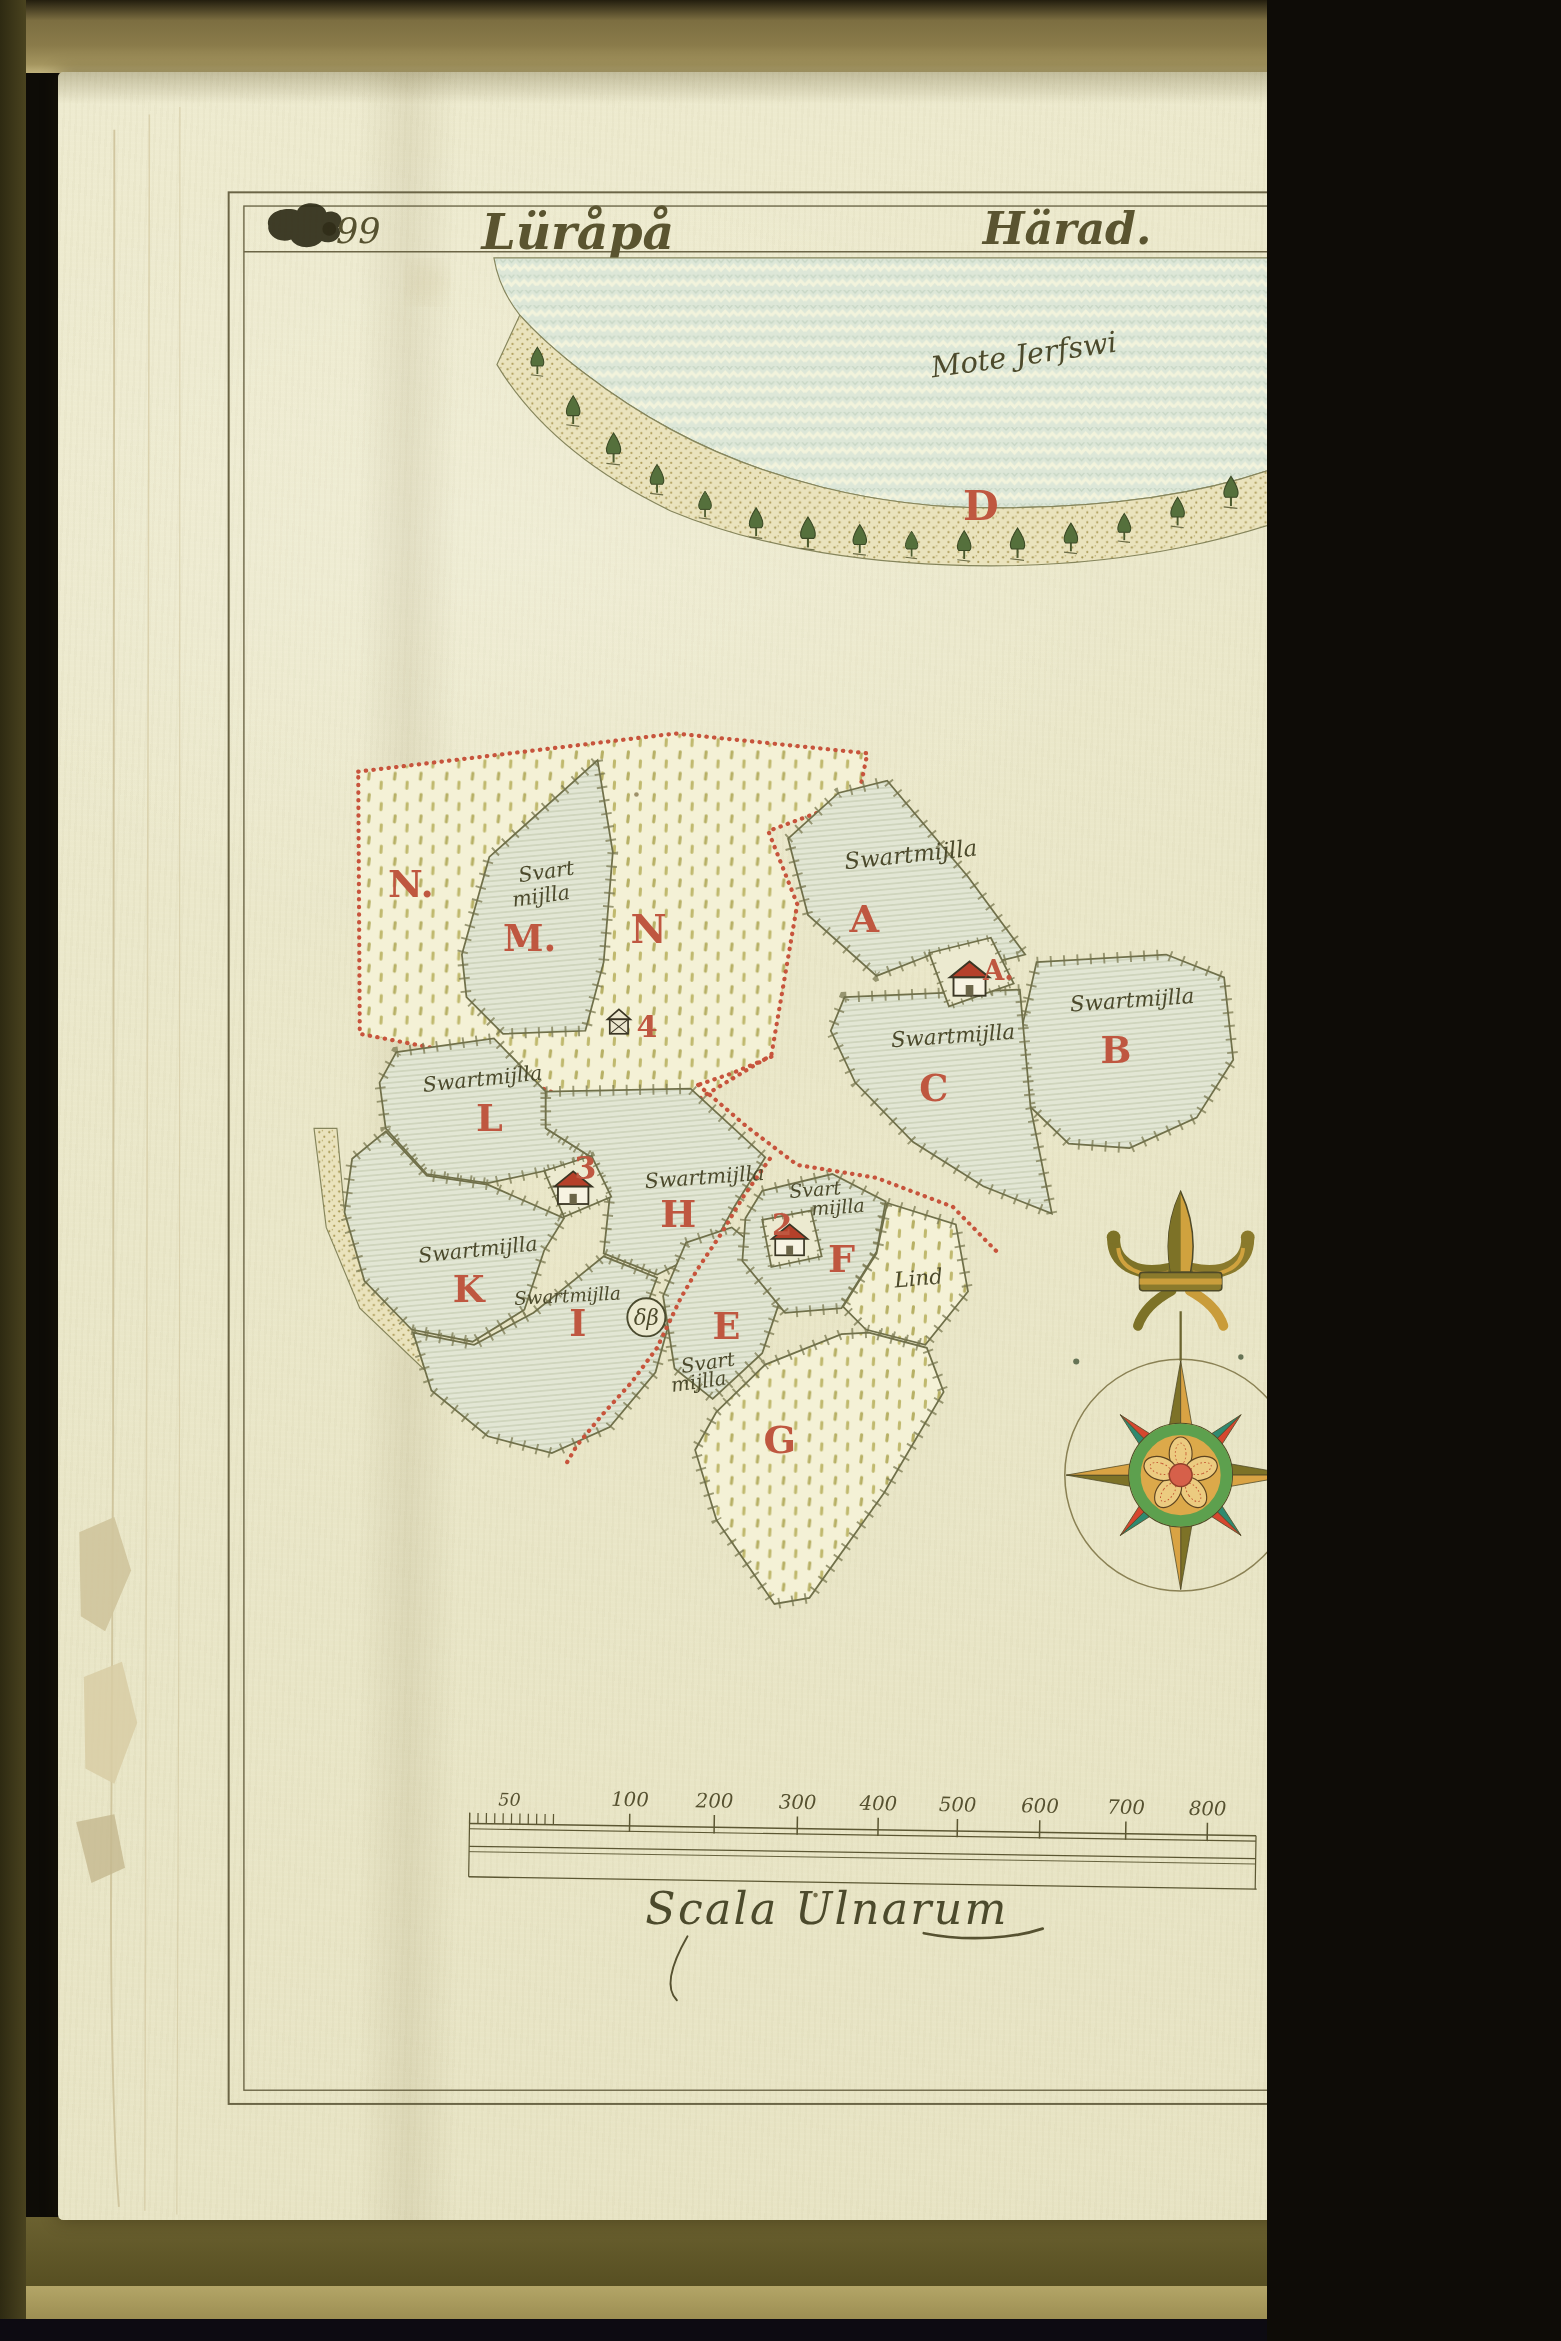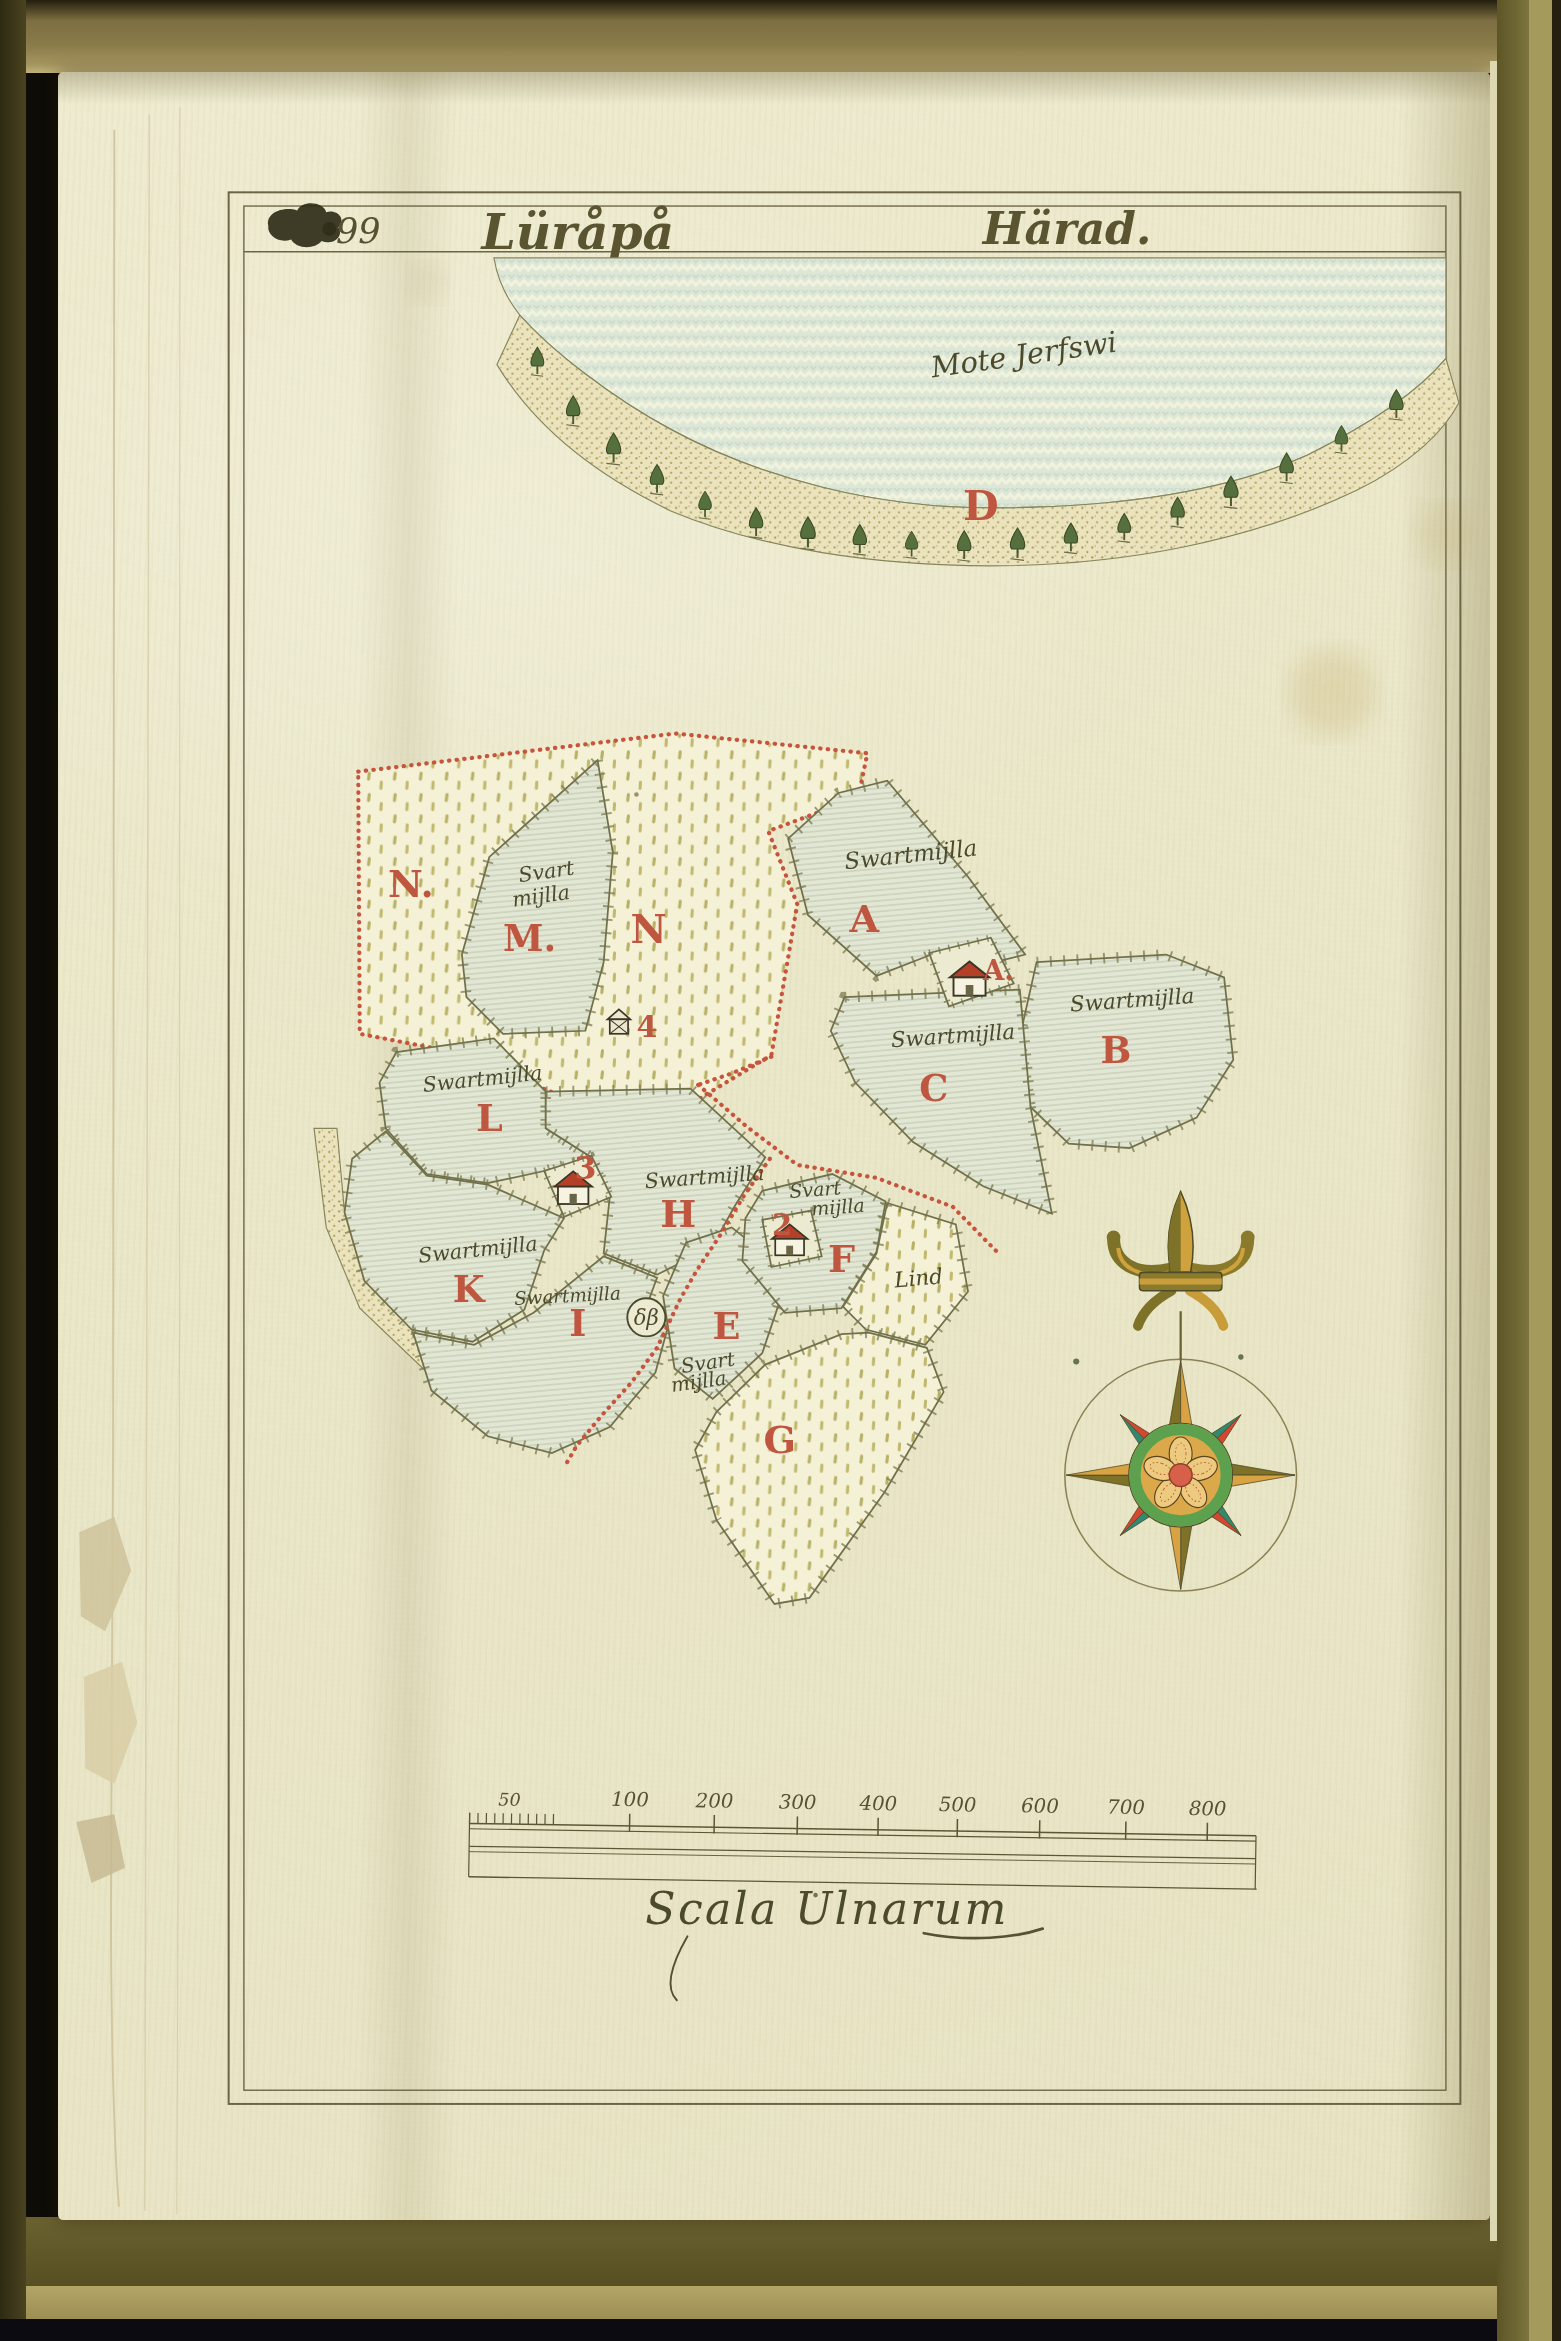--- a/index.html
+++ b/index.html
@@ -1,16 +1,16 @@
 <!DOCTYPE html>
 <html style="font-size:12.2px"><head>
 <meta charset="utf-8">
 <style>
   html,body{margin:0;padding:0;background:#0e0c07;}
-  .stage{position:relative;width:1561px;height:2342px;overflow:hidden;background:#0e0c07;
+  .stage{position:relative;width:1267px;height:2342px;overflow:hidden;background:#0e0c07;
          font-family:"DejaVu Serif",serif;}
   .band{position:absolute;}
   .band-top{left:0;top:0;width:1561px;height:73px;
     background:linear-gradient(180deg,#231e0e 0%,#7c6e41 28%,#8a7b4a 62%,#a4955f 88%,#c0b27c 100%);}
   .band-left{left:0;top:0;width:26px;height:2342px;background:linear-gradient(90deg,#2e2a12,#4a431f);}
   .band-right-hl{left:1490px;top:61px;width:7.6px;height:2180px;background:#ded8b2;}
   .band-right-olive{left:1497px;top:0;width:32px;height:2342px;background:linear-gradient(90deg,#5d5526,#6f6733 60%,#7e7540);}
   .band-right-tan{left:1529px;top:0;width:23px;height:2342px;background:#a39a5c;}
   .band-right-dark{left:1552px;top:0;width:9.1px;height:2342px;background:#241f0e;}
   .band-bottom-shadow{left:26px;top:2217px;width:1471px;height:69px;background:linear-gradient(180deg,#6b6130,#574f22);}

